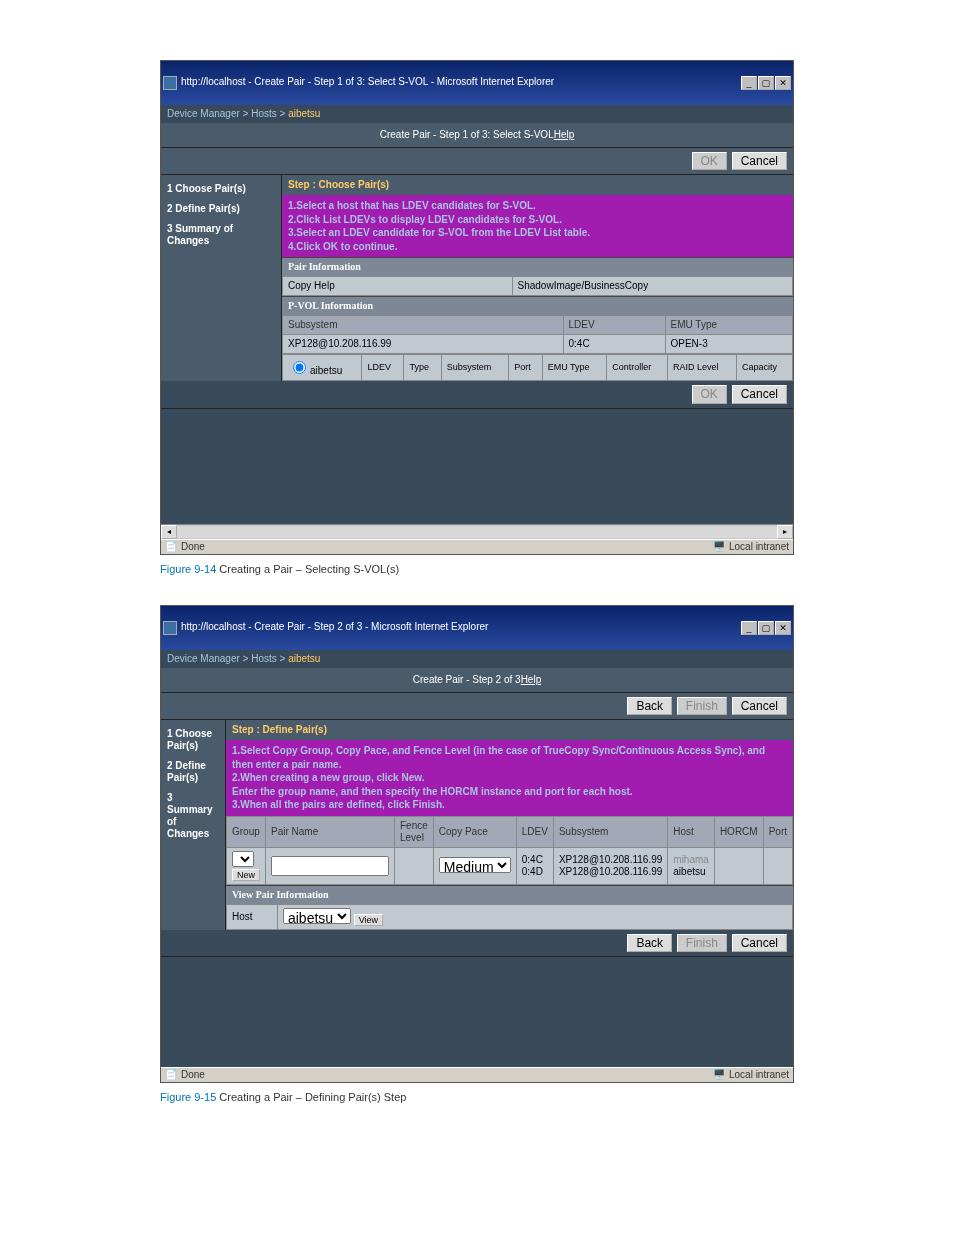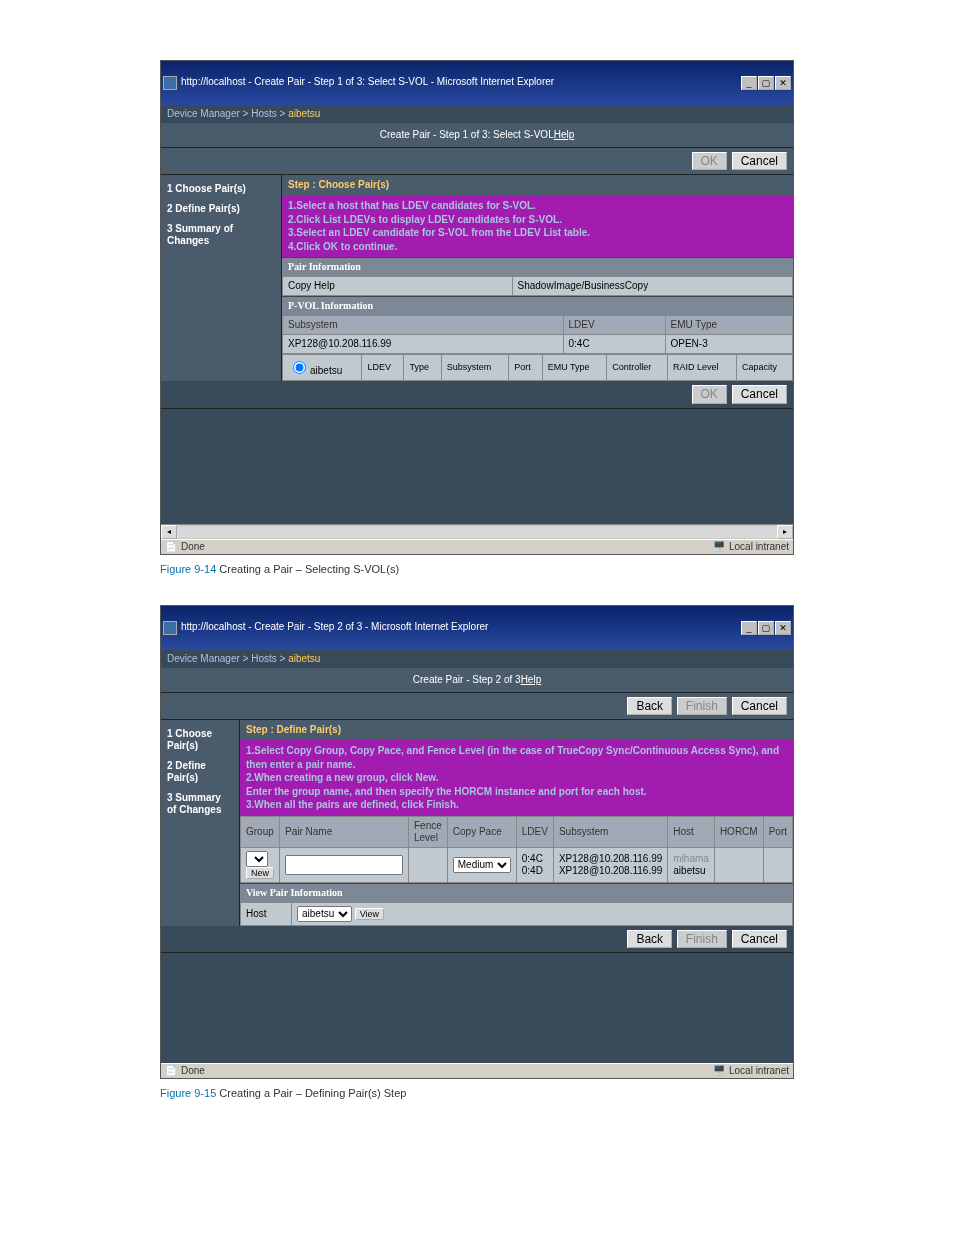--- a/index.html
+++ b/index.html
@@ -247,21 +247,21 @@
     display: flex;
     align-items: center;
     gap: 4px;
   }
   .status-icon {
     width: 12px;
     height: 12px;
     display: inline-block;
   }
   .select-sm {
-    font-size: 10px;
+    font-size: 14px;
     height: 16px;
   }
   .input-sm {
     font-size: 10px;
     height: 14px;
     width: 110px;
   }
   .newbtn {
     font-size: 9px;
     padding: 0 4px;

